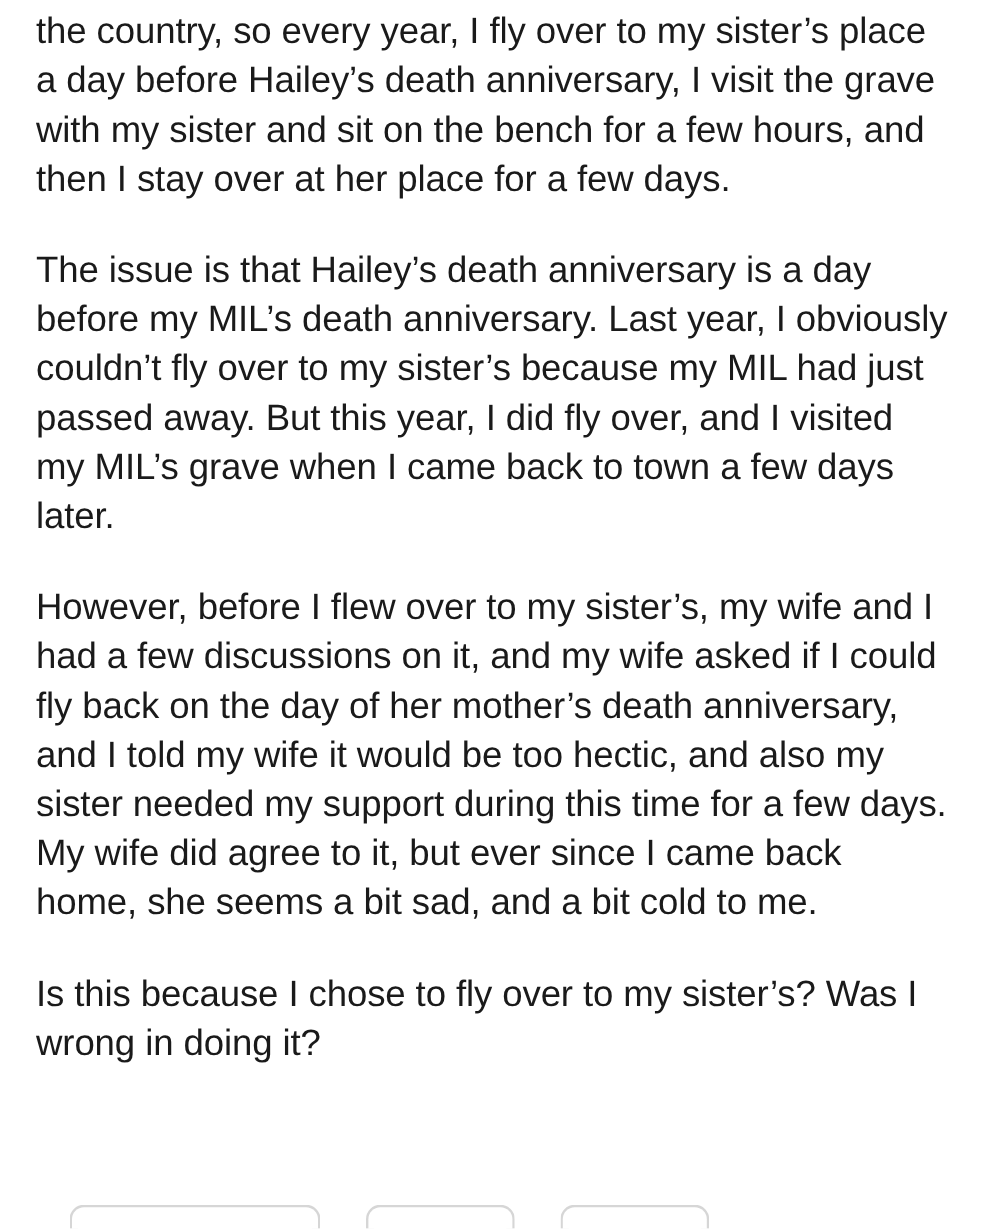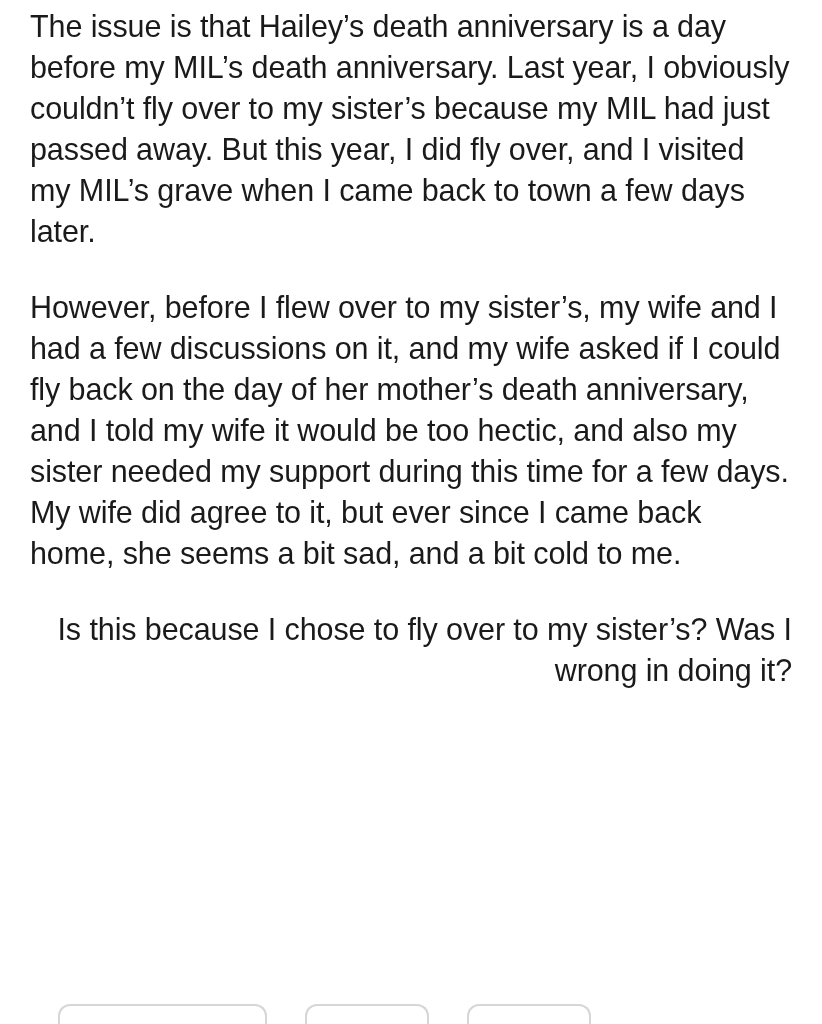--- a/index.html
+++ b/index.html
@@ -31,21 +31,20 @@
     line-height: 41px;
     letter-spacing: -0.1px;
     color: #1a1a1a;
     margin: 0 0 35px 0;
     white-space: pre-wrap;
     word-wrap: break-word;
     font-weight: 400;
   }
   .paragraph:last-of-type {
     margin-bottom: 0;
-    text-align: right;
   }
   .bottom-bar {
     position: absolute;
     left: 0;
     right: 0;
     bottom: 0;
     height: 24px;
     display: flex;
     align-items: flex-end;
     gap: 38px;
@@ -62,20 +61,21 @@
   .pill-a { width: 205px; }
   .pill-b { width: 120px; }
   .pill-c { width: 120px; }
 </style>
 </head>
 <body>
 
 <div class="page">
 
   <article class="post-body">
+    <p class="paragraph">the country, so every year, I fly over to my sister’s place a day before Hailey’s death anniversary, I visit the grave with my sister and sit on the bench for a few hours, and then I stay over at her place for a few days.</p>
     <p class="paragraph">The issue is that Hailey’s death anniversary is a day before my MIL’s death anniversary. Last year, I obviously couldn’t fly over to my sister’s because my MIL had just passed away. But this year, I did fly over, and I visited my MIL’s grave when I came back to town a few days later.</p>
     <p class="paragraph">However, before I flew over to my sister’s, my wife and I had a few discussions on it, and my wife asked if I could fly back on the day of her mother’s death anniversary, and I told my wife it would be too hectic, and also my sister needed my support during this time for a few days. My wife did agree to it, but ever since I came back home, she seems a bit sad, and a bit cold to me.</p>
     <p class="paragraph">Is this because I chose to fly over to my sister’s? Was I wrong in doing it?</p>
   </article>
 
   <div class="bottom-bar">
     <div class="pill pill-a"></div>
     <div class="pill pill-b"></div>
     <div class="pill pill-c"></div>
   </div>

